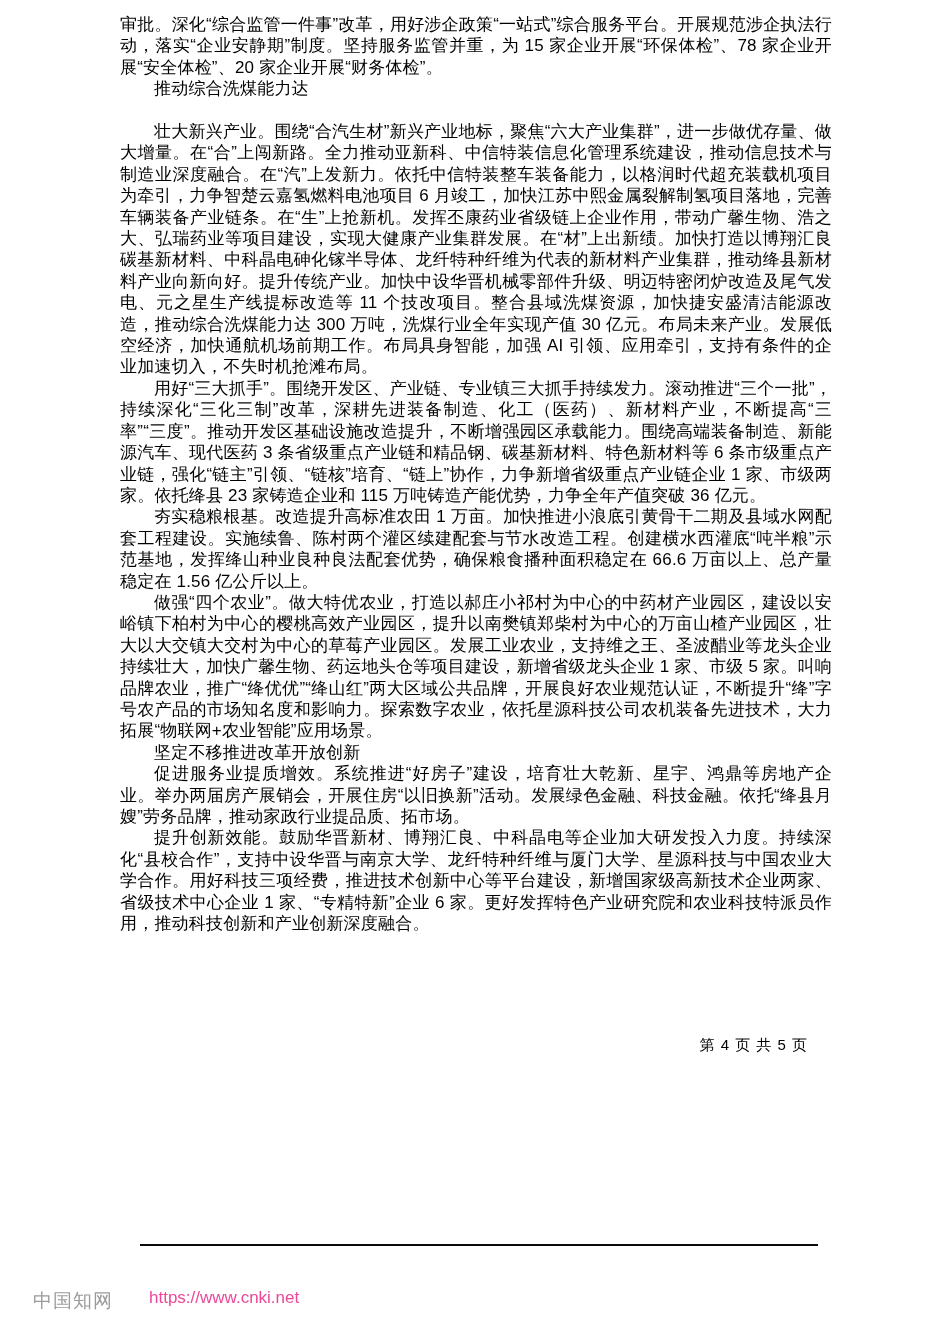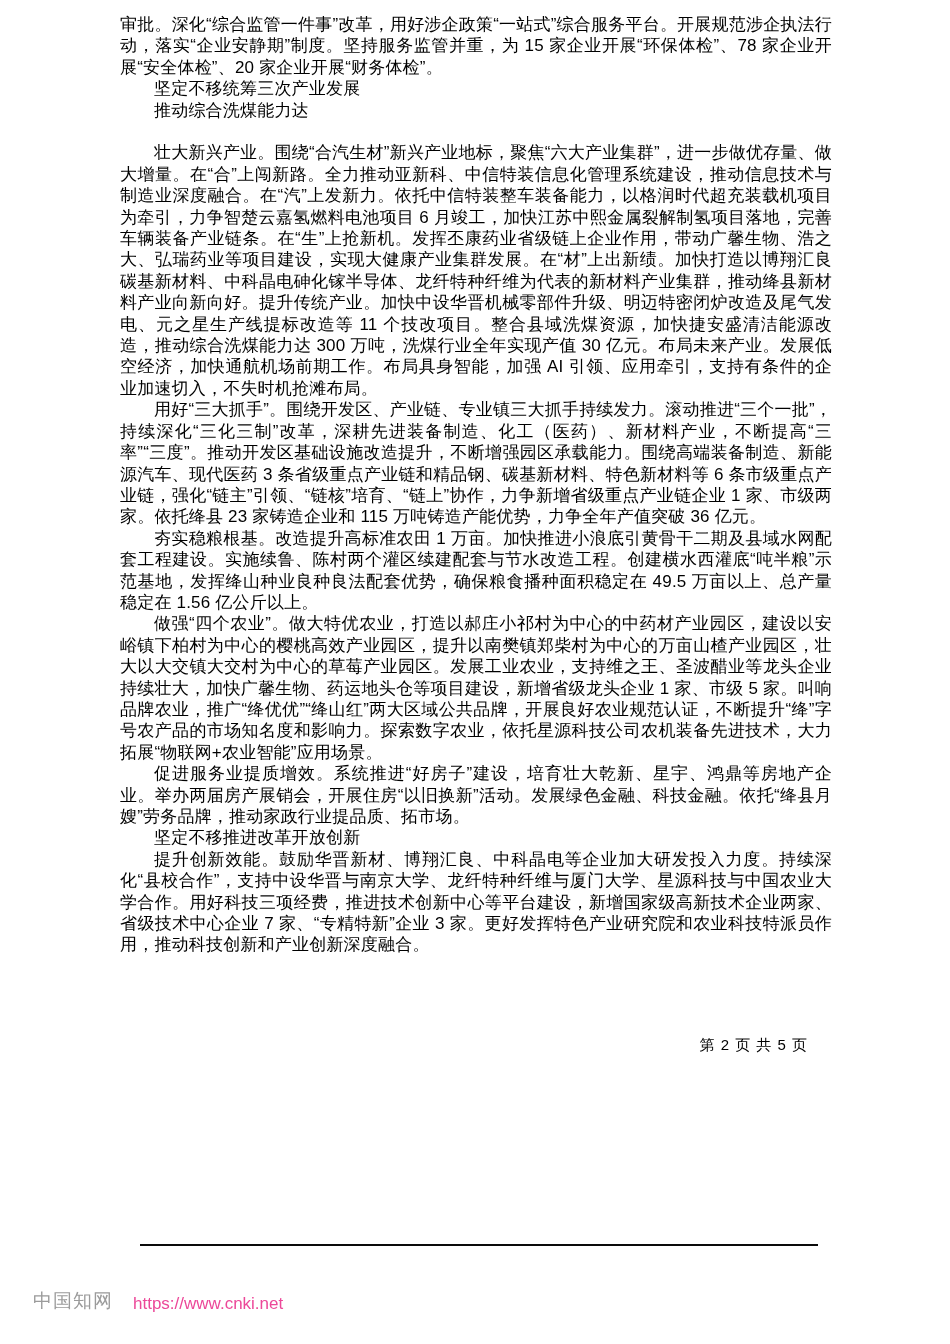--- a/index.html
+++ b/index.html
@@ -48,54 +48,53 @@
     left: 140px;
     width: 678px;
     height: 0;
     border-top: 2px solid #0a0a0a;
   }
   .footer {
     position: absolute;
     top: 1288px;
     left: 33px;
     display: flex;
-    align-items: flex-end;
-    gap: 20px;
+    align-items: flex-start;
+    gap: 36px;
   }
   .footer .brand {
     color: #9b9b9b;
     font-size: 19px;
     letter-spacing: 1px;
   }
   .footer .url {
     color: #ec4899;
     font-size: 17px;
     text-decoration: none;
   }
 </style>
 </head>
 <body>
 
 <div class="page">
 
   <div class="content">
       <p class="para para-body">审批。深化“综合监管一件事”改革，用好涉企政策“一站式”综合服务平台。开展规范涉企执法行动，落实“企业安静期”制度。坚持服务监管并重，为 15 家企业开展“环保体检”、78 家企业开展“安全体检”、20 家企业开展“财务体检”。</p>
-      <p class="para para-heading">坚定不移统筹三次产业发展</p>
       <p class="para para-heading">推动综合洗煤能力达</p>
       <p class="para para-spacer"></p>
       <p class="para para-body-indent">壮大新兴产业。围绕“合汽生材”新兴产业地标，聚焦“六大产业集群”，进一步做优存量、做大增量。在“合”上闯新路。全力推动亚新科、中信特装信息化管理系统建设，推动信息技术与制造业深度融合。在“汽”上发新力。依托中信特装整车装备能力，以格润时代超充装载机项目为牵引，力争智楚云嘉氢燃料电池项目 6 月竣工，加快江苏中熙金属裂解制氢项目落地，完善车辆装备产业链条。在“生”上抢新机。发挥丕康药业省级链上企业作用，带动广馨生物、浩之大、弘瑞药业等项目建设，实现大健康产业集群发展。在“材”上出新绩。加快打造以博翔汇良碳基新材料、中科晶电砷化镓半导体、龙纤特种纤维为代表的新材料产业集群，推动绛县新材料产业向新向好。提升传统产业。加快中设华晋机械零部件升级、明迈特密闭炉改造及尾气发电、元之星生产线提标改造等 11 个技改项目。整合县域洗煤资源，加快捷安盛清洁能源改造，推动综合洗煤能力达 300 万吨，洗煤行业全年实现产值 30 亿元。布局未来产业。发展低空经济，加快通航机场前期工作。布局具身智能，加强 AI 引领、应用牵引，支持有条件的企业加速切入，不失时机抢滩布局。</p>
       <p class="para para-body-indent">用好“三大抓手”。围绕开发区、产业链、专业镇三大抓手持续发力。滚动推进“三个一批”，持续深化“三化三制”改革，深耕先进装备制造、化工（医药）、新材料产业，不断提高“三率”“三度”。推动开发区基础设施改造提升，不断增强园区承载能力。围绕高端装备制造、新能源汽车、现代医药 3 条省级重点产业链和精品钢、碳基新材料、特色新材料等 6 条市级重点产业链，强化“链主”引领、“链核”培育、“链上”协作，力争新增省级重点产业链企业 1 家、市级两家。依托绛县 23 家铸造企业和 115 万吨铸造产能优势，力争全年产值突破 36 亿元。</p>
-      <p class="para para-body-indent">夯实稳粮根基。改造提升高标准农田 1 万亩。加快推进小浪底引黄骨干二期及县域水网配套工程建设。实施续鲁、陈村两个灌区续建配套与节水改造工程。创建横水西灌底“吨半粮”示范基地，发挥绛山种业良种良法配套优势，确保粮食播种面积稳定在 49.5 万亩以上、总产量稳定在 1.56 亿公斤以上。</p>
+      <p class="para para-body-indent">夯实稳粮根基。改造提升高标准农田 1 万亩。加快推进小浪底引黄骨干二期及县域水网配套工程建设。实施续鲁、陈村两个灌区续建配套与节水改造工程。创建横水西灌底“吨半粮”示范基地，发挥绛山种业良种良法配套优势，确保粮食播种面积稳定在 66.6 万亩以上、总产量稳定在 1.56 亿公斤以上。</p>
       <p class="para para-body-indent">做强“四个农业”。做大特优农业，打造以郝庄小祁村为中心的中药材产业园区，建设以安峪镇下柏村为中心的樱桃高效产业园区，提升以南樊镇郑柴村为中心的万亩山楂产业园区，壮大以大交镇大交村为中心的草莓产业园区。发展工业农业，支持维之王、圣波醋业等龙头企业持续壮大，加快广馨生物、药运地头仓等项目建设，新增省级龙头企业 1 家、市级 5 家。叫响品牌农业，推广“绛优优”“绛山红”两大区域公共品牌，开展良好农业规范认证，不断提升“绛”字号农产品的市场知名度和影响力。探索数字农业，依托星源科技公司农机装备先进技术，大力拓展“物联网+农业智能”应用场景。</p>
+      <p class="para para-heading">坚定不移推进改革开放创新</p>
       <p class="para para-body-indent">促进服务业提质增效。系统推进“好房子”建设，培育壮大乾新、星宇、鸿鼎等房地产企业。举办两届房产展销会，开展住房“以旧换新”活动。发展绿色金融、科技金融。依托“绛县月嫂”劳务品牌，推动家政行业提品质、拓市场。</p>
-      <p class="para para-heading">坚定不移推进改革开放创新</p>
-      <p class="para para-body-indent">提升创新效能。鼓励华晋新材、博翔汇良、中科晶电等企业加大研发投入力度。持续深化“县校合作”，支持中设华晋与南京大学、龙纤特种纤维与厦门大学、星源科技与中国农业大学合作。用好科技三项经费，推进技术创新中心等平台建设，新增国家级高新技术企业两家、省级技术中心企业 7 家、“专精特新”企业 3 家。更好发挥特色产业研究院和农业科技特派员作用，推动科技创新和产业创新深度融合。</p>
+      <p class="para para-body-indent">提升创新效能。鼓励华晋新材、博翔汇良、中科晶电等企业加大研发投入力度。持续深化“县校合作”，支持中设华晋与南京大学、龙纤特种纤维与厦门大学、星源科技与中国农业大学合作。用好科技三项经费，推进技术创新中心等平台建设，新增国家级高新技术企业两家、省级技术中心企业 1 家、“专精特新”企业 6 家。更好发挥特色产业研究院和农业科技特派员作用，推动科技创新和产业创新深度融合。</p>
     </div>
 
-  <div class="page-number">第 2 页 共 5 页</div>
+  <div class="page-number">第 4 页 共 5 页</div>
 
   <div class="footer-rule"></div>
 
   <div class="footer">
     <span class="brand">中国知网</span>
     <a class="url">https://www.cnki.net</a>
   </div>
 
 </div>
 

